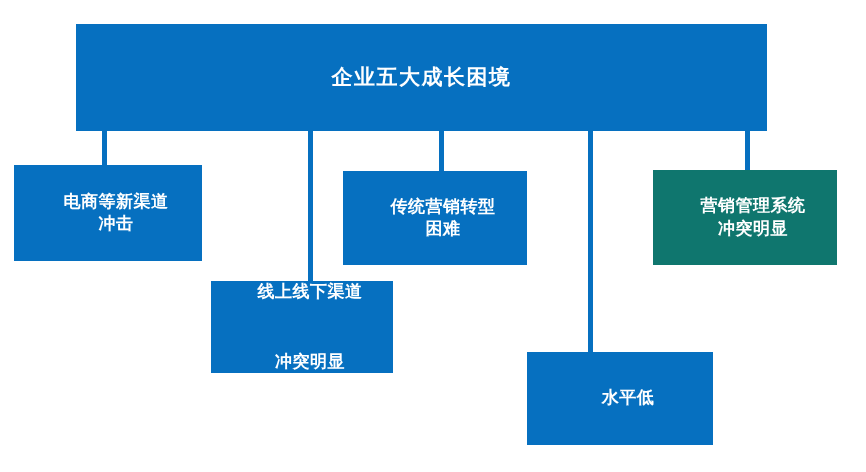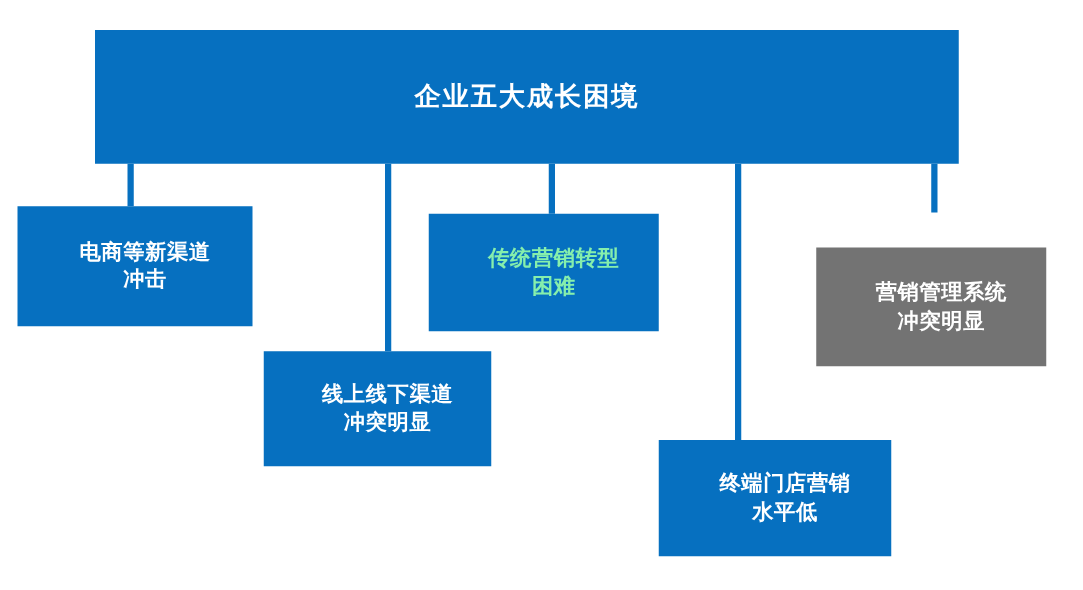--- a/index.html
+++ b/index.html
@@ -63,33 +63,32 @@
 
   <div class="node root" style="left: 76px; top: 24px; width: 691px; height: 107px; background: rgb(6, 112, 192); color: rgb(255, 255, 255);">
     <span class="node-line">企业五大成长困境</span>
   </div>
 
   <div class="node leaf" style="left: 14px; top: 165px; width: 188px; height: 96px; background: rgb(6, 112, 192); color: rgb(255, 255, 255);">
     <span class="node-line">电商等新渠道</span>
     <span class="node-line">冲击</span>
   </div>
 
-  <div class="node leaf" style="left: 211px; top: 281px; width: 182px; height: 92px; background: rgb(6, 112, 192); color: rgb(255, 255, 255);">
+  <div class="node leaf" style="left: 211px; top: 281px; width: 182px; height: 92px; background: rgb(6, 112, 192); color: rgb(255, 255, 255); justify-content: space-between;">
     <span class="node-line">线上线下渠道</span>
     <span class="node-line">冲突明显</span>
   </div>
 
-  <div class="node leaf" style="left: 343px; top: 171px; width: 184px; height: 94px; background: rgb(6, 112, 192); color: #86efac;">
+  <div class="node leaf" style="left: 343px; top: 171px; width: 184px; height: 94px; background: rgb(6, 112, 192); color: #ffffff;">
     <span class="node-line">传统营销转型</span>
     <span class="node-line">困难</span>
   </div>
 
   <div class="node leaf" style="left: 527px; top: 352px; width: 186px; height: 93px; background: rgb(6, 112, 192); color: rgb(255, 255, 255);">
-    <span class="node-line">终端门店营销</span>
     <span class="node-line">水平低</span>
   </div>
 
-  <div class="node leaf" style="left: 653px; top: 170px; width: 184px; height: 95px; background: #737373; color: rgb(255, 255, 255); margin-top: 28px;">
+  <div class="node leaf" style="left: 653px; top: 170px; width: 184px; height: 95px; background: #0f766e; color: rgb(255, 255, 255);">
     <span class="node-line">营销管理系统</span>
     <span class="node-line">冲突明显</span>
   </div>
 
 </div>
 
 </body></html>

